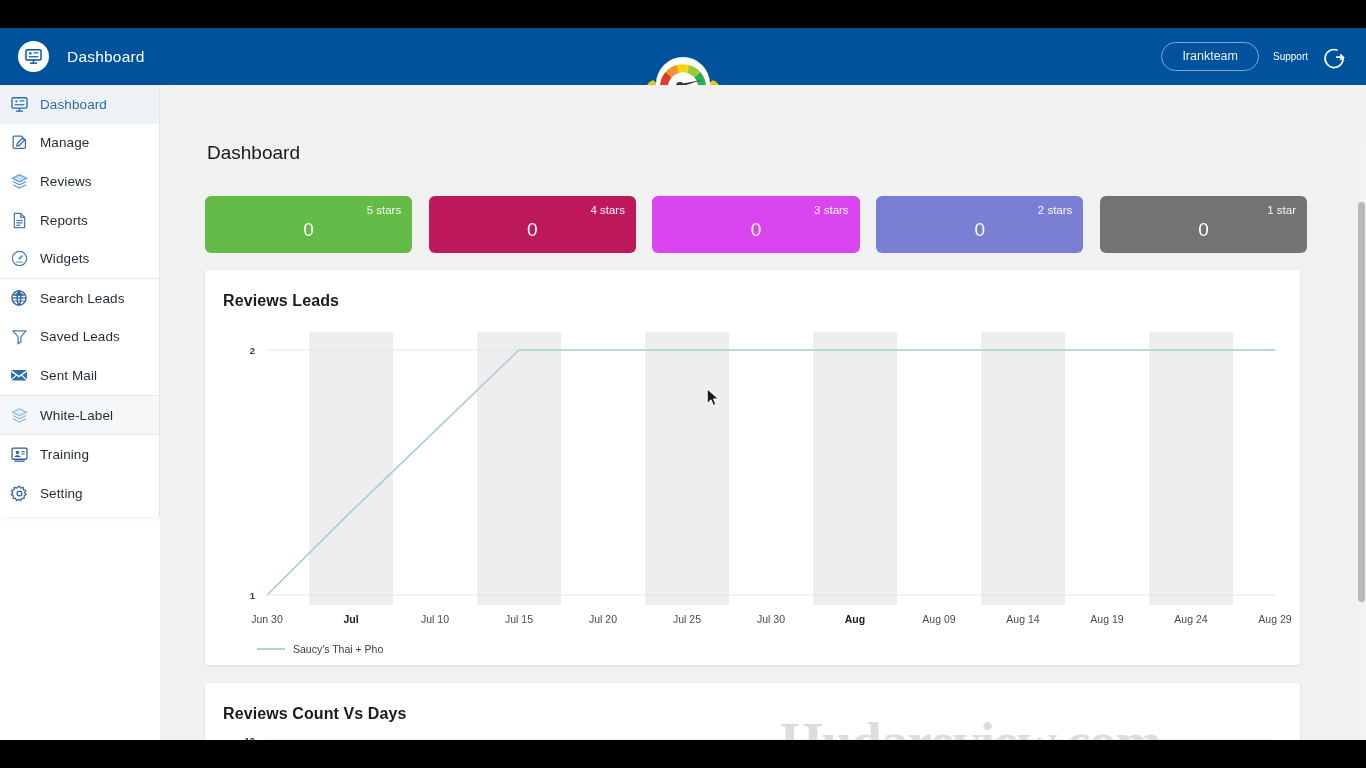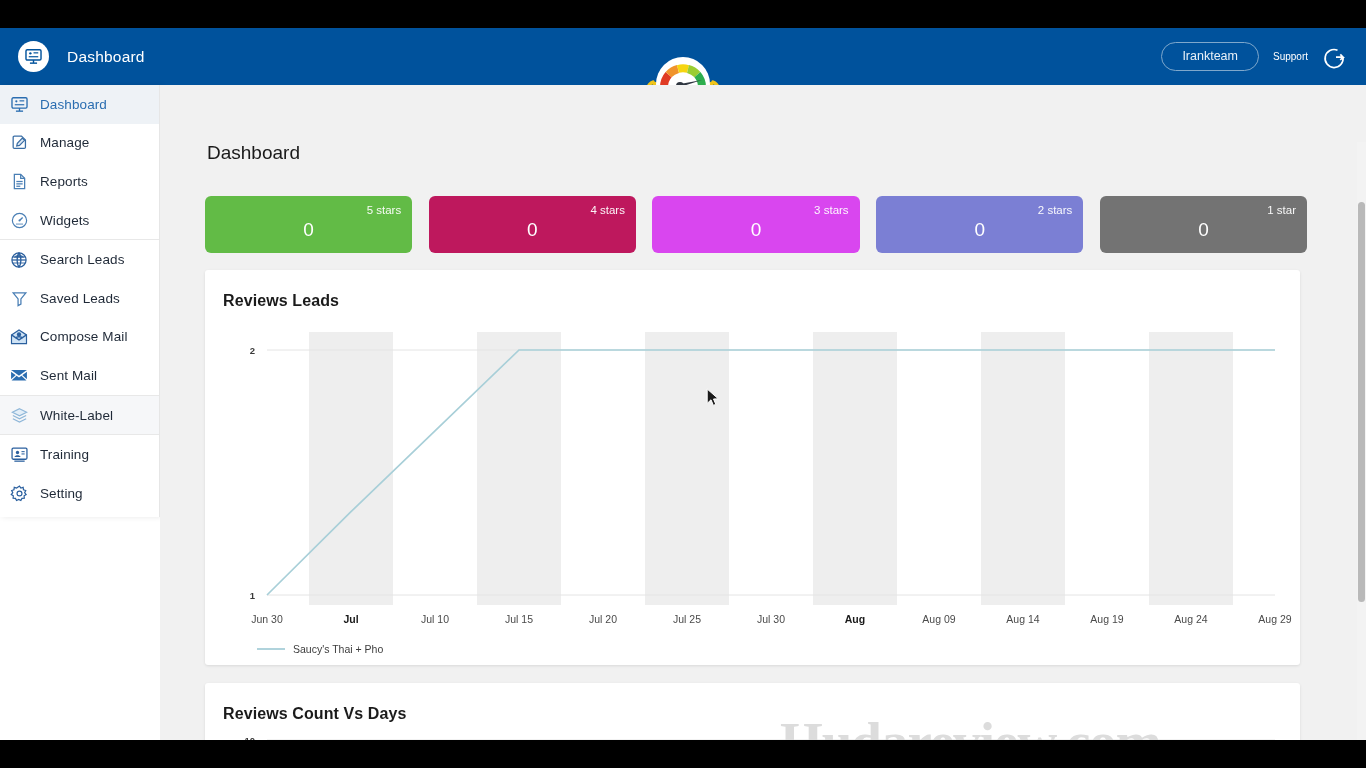--- a/index.html
+++ b/index.html
@@ -291,20 +291,30 @@
         <div class="nav-item">
           <span class="ico">
             <svg width="19" height="19" viewBox="0 0 24 24" fill="none" stroke="#3a6ea5" stroke-width="1.6">
               <path d="M4 5.5 a1.5 1.5 0 0 1 1.5-1.5 h9 l5 5 v9 a1.5 1.5 0 0 1 -1.5 1.5 h-12.5 a1.5 1.5 0 0 1 -1.5-1.5 z"></path>
               <path d="M15.5 6.5 l2.8 2.8 l-6.3 6.3 l-3.5 .8 l.8-3.5 z" fill="#dce8f4"></path>
             </svg>
           </span>
           <span class="lbl">Manage</span>
         </div>
 
+        <div class="nav-item">
+          <span class="ico">
+            <svg width="19" height="19" viewBox="0 0 24 24" fill="none" stroke="#5b9bd5" stroke-width="1.5">
+              <path d="M12 3.5 L21 8 L12 12.5 L3 8 Z" fill="#cfe3f5"></path>
+              <path d="M3.6 12 L12 16.2 L20.4 12"></path>
+              <path d="M3.6 16 L12 20.2 L20.4 16"></path>
+            </svg>
+          </span>
+          <span class="lbl">Reviews</span>
+        </div>
 
         <div class="nav-item">
           <span class="ico">
             <svg width="19" height="19" viewBox="0 0 24 24" fill="none" stroke="#4a7fb5" stroke-width="1.6">
               <path d="M5.5 3 h8 l5 5 v13 h-13 z"></path>
               <polyline points="13.5,3 13.5,8 18.5,8"></polyline>
               <line x1="8" y1="12" x2="16" y2="12"></line>
               <line x1="8" y1="15" x2="16" y2="15"></line>
               <line x1="8" y1="18" x2="13" y2="18"></line>
             </svg>
@@ -342,31 +352,20 @@
 
         <div class="nav-item">
           <span class="ico">
             <svg width="19" height="19" viewBox="0 0 24 24" fill="none" stroke="#4a7fb5" stroke-width="1.6">
               <path d="M4 5 h16 l-6.2 7.5 v6.5 l-3.6 2 v-8.5 z"></path>
             </svg>
           </span>
           <span class="lbl">Saved Leads</span>
         </div>
 
-        <div class="nav-item">
-          <span class="ico">
-            <svg width="20" height="20" viewBox="0 0 24 24" fill="none" stroke="#2a5f9e" stroke-width="1.4">
-              <path d="M3 9.5 L12 3.5 L21 9.5 V20 H3 Z" fill="#cfe3f5"></path>
-              <path d="M3 9.5 L12 15.5 L21 9.5" stroke-width="1.6"></path>
-              <circle cx="12" cy="9" r="2.6" fill="#2a5f9e" stroke="none"></circle>
-              <path d="M8 13.5 c1-2.4 7-2.4 8 0" stroke="#2a5f9e" stroke-width="1.6" fill="none"></path>
-            </svg>
-          </span>
-          <span class="lbl">Compose Mail</span>
-        </div>
 
         <div class="nav-item">
           <span class="ico">
             <svg width="20" height="20" viewBox="0 0 24 24">
               <rect x="2.5" y="6" width="19" height="12.5" rx="1.4" fill="#2a6db0"></rect>
               <path d="M2.5 7 L12 13.8 L21.5 7" stroke="#ffffff" stroke-width="1.8" fill="none"></path>
               <path d="M2.5 18 L9 12.2" stroke="#ffffff" stroke-width="1.4" fill="none"></path>
               <path d="M21.5 18 L15 12.2" stroke="#ffffff" stroke-width="1.4" fill="none"></path>
             </svg>
           </span>

